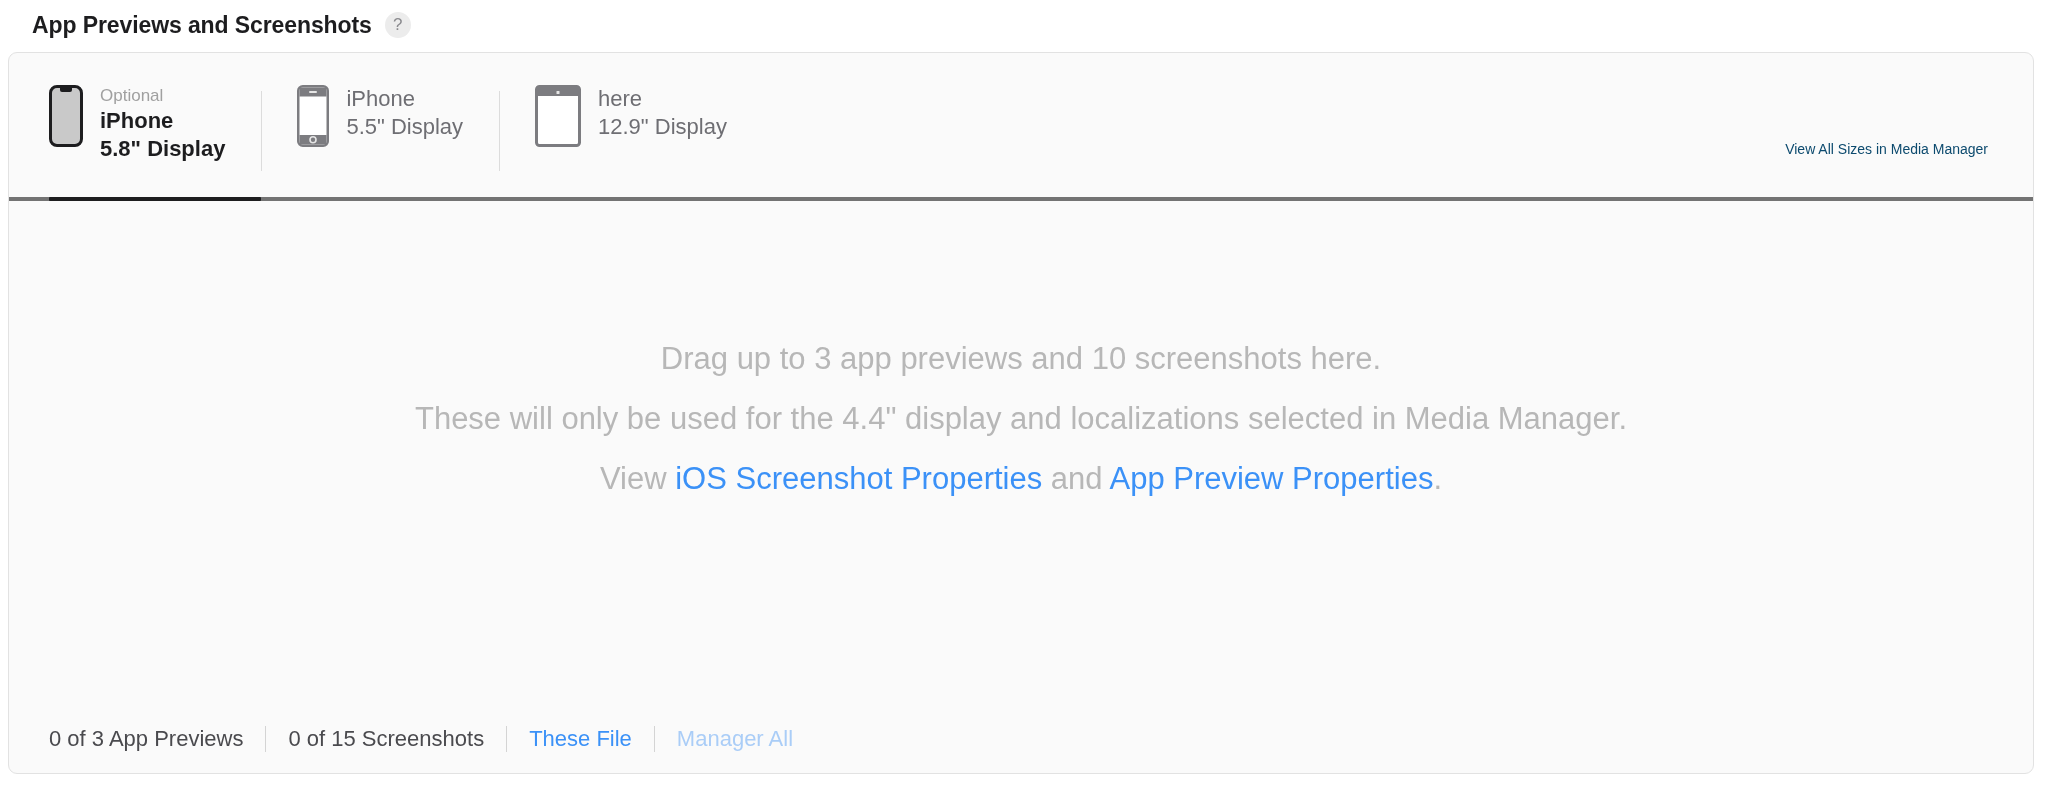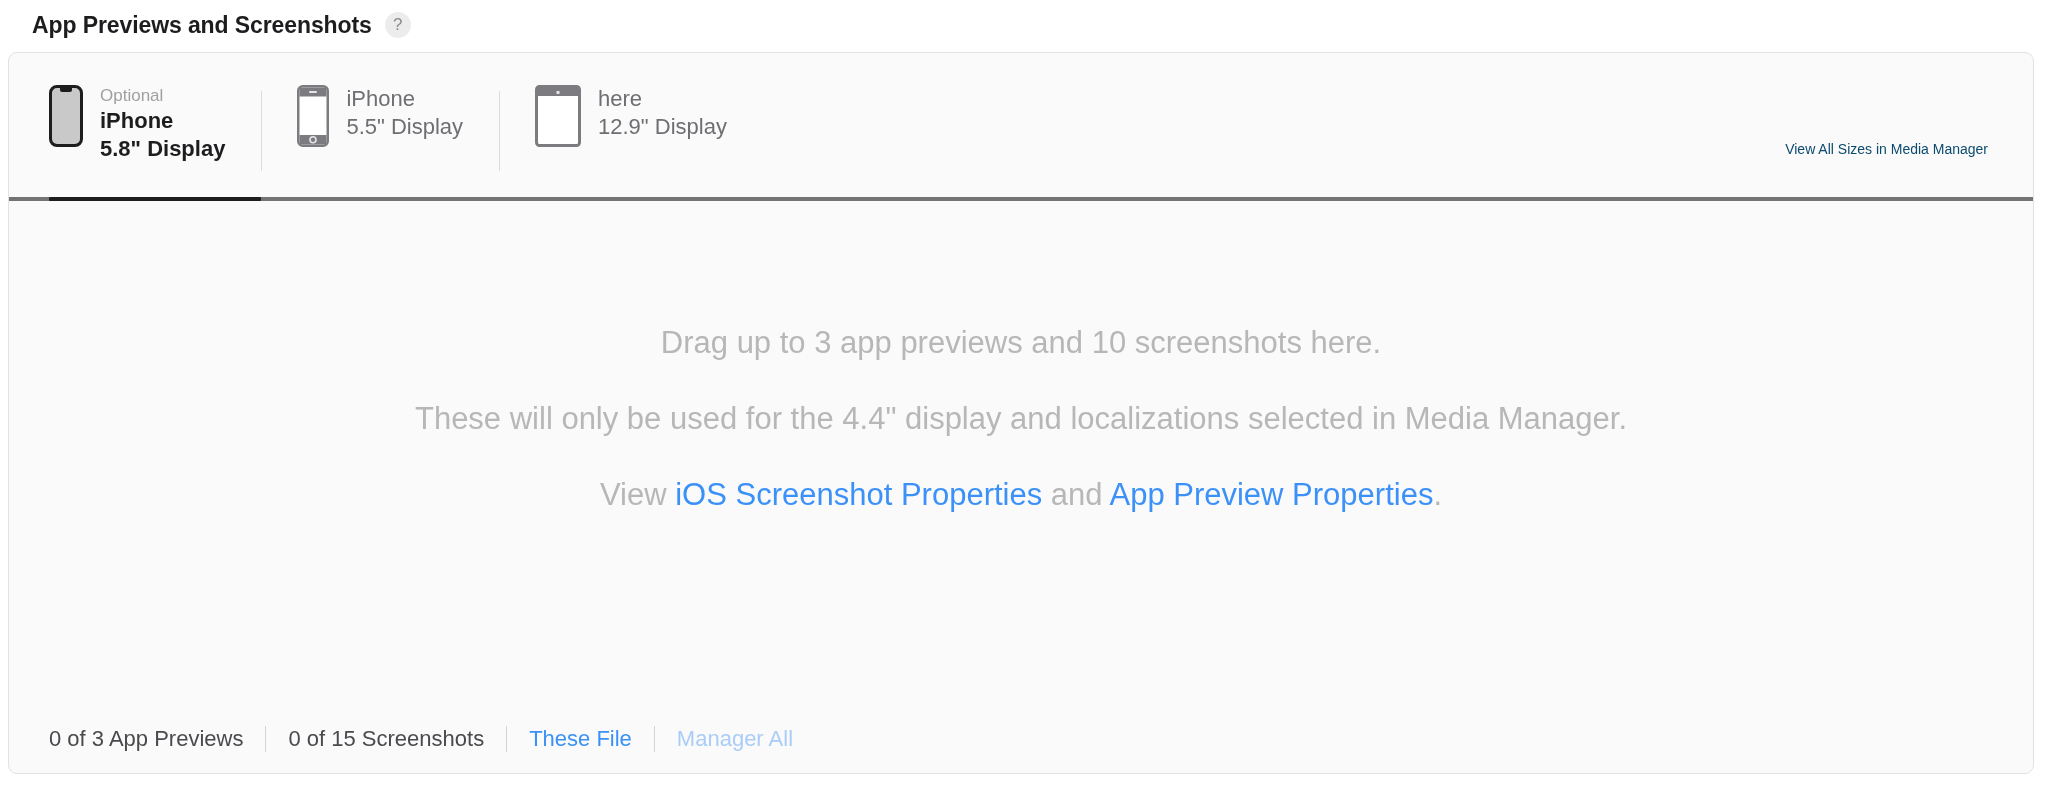--- a/index.html
+++ b/index.html
@@ -151,21 +151,21 @@
   }
 
   
   .dropzone {
     position: relative;
     height: 506px;
     display: flex;
     flex-direction: column;
     align-items: center;
     justify-content: center;
-    gap: 38px;
+    gap: 22px;
     padding-bottom: 70px;
   }
   .dz-line {
     font-size: 31px;
     color: #b7b7b7;
     line-height: 38px;
     text-align: center;
     white-space: nowrap;
   }
   .dz-line .link {

